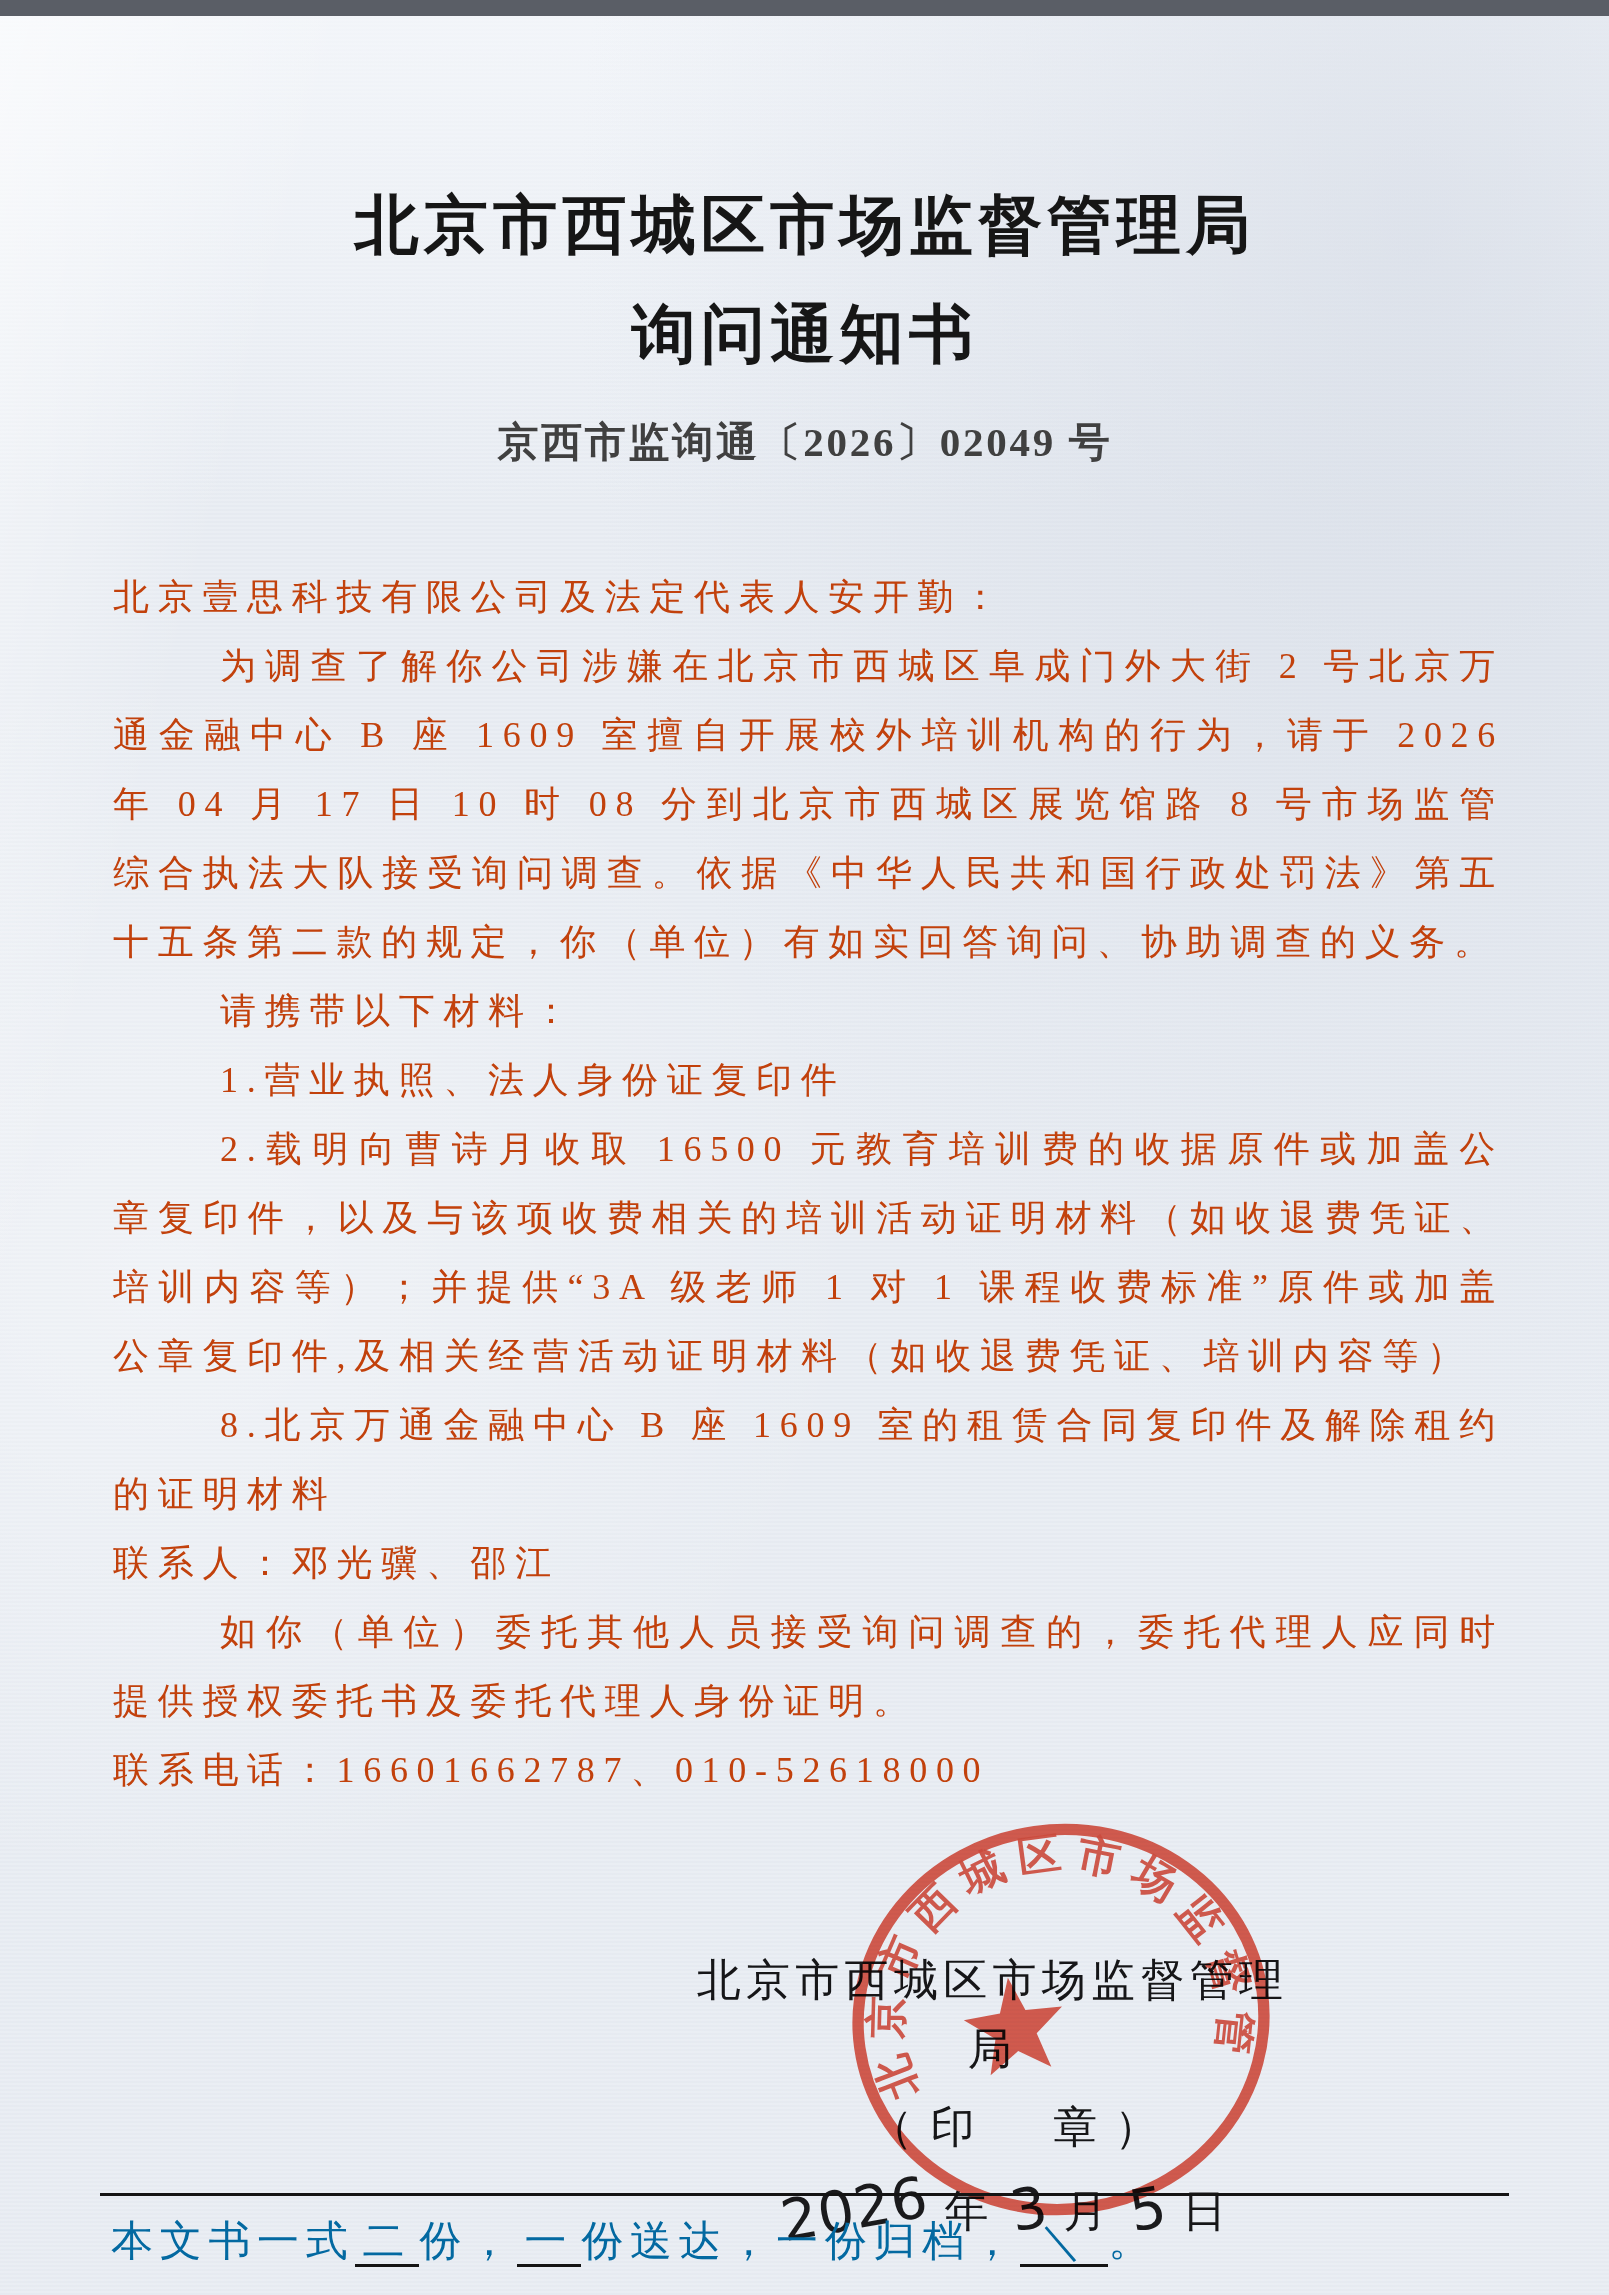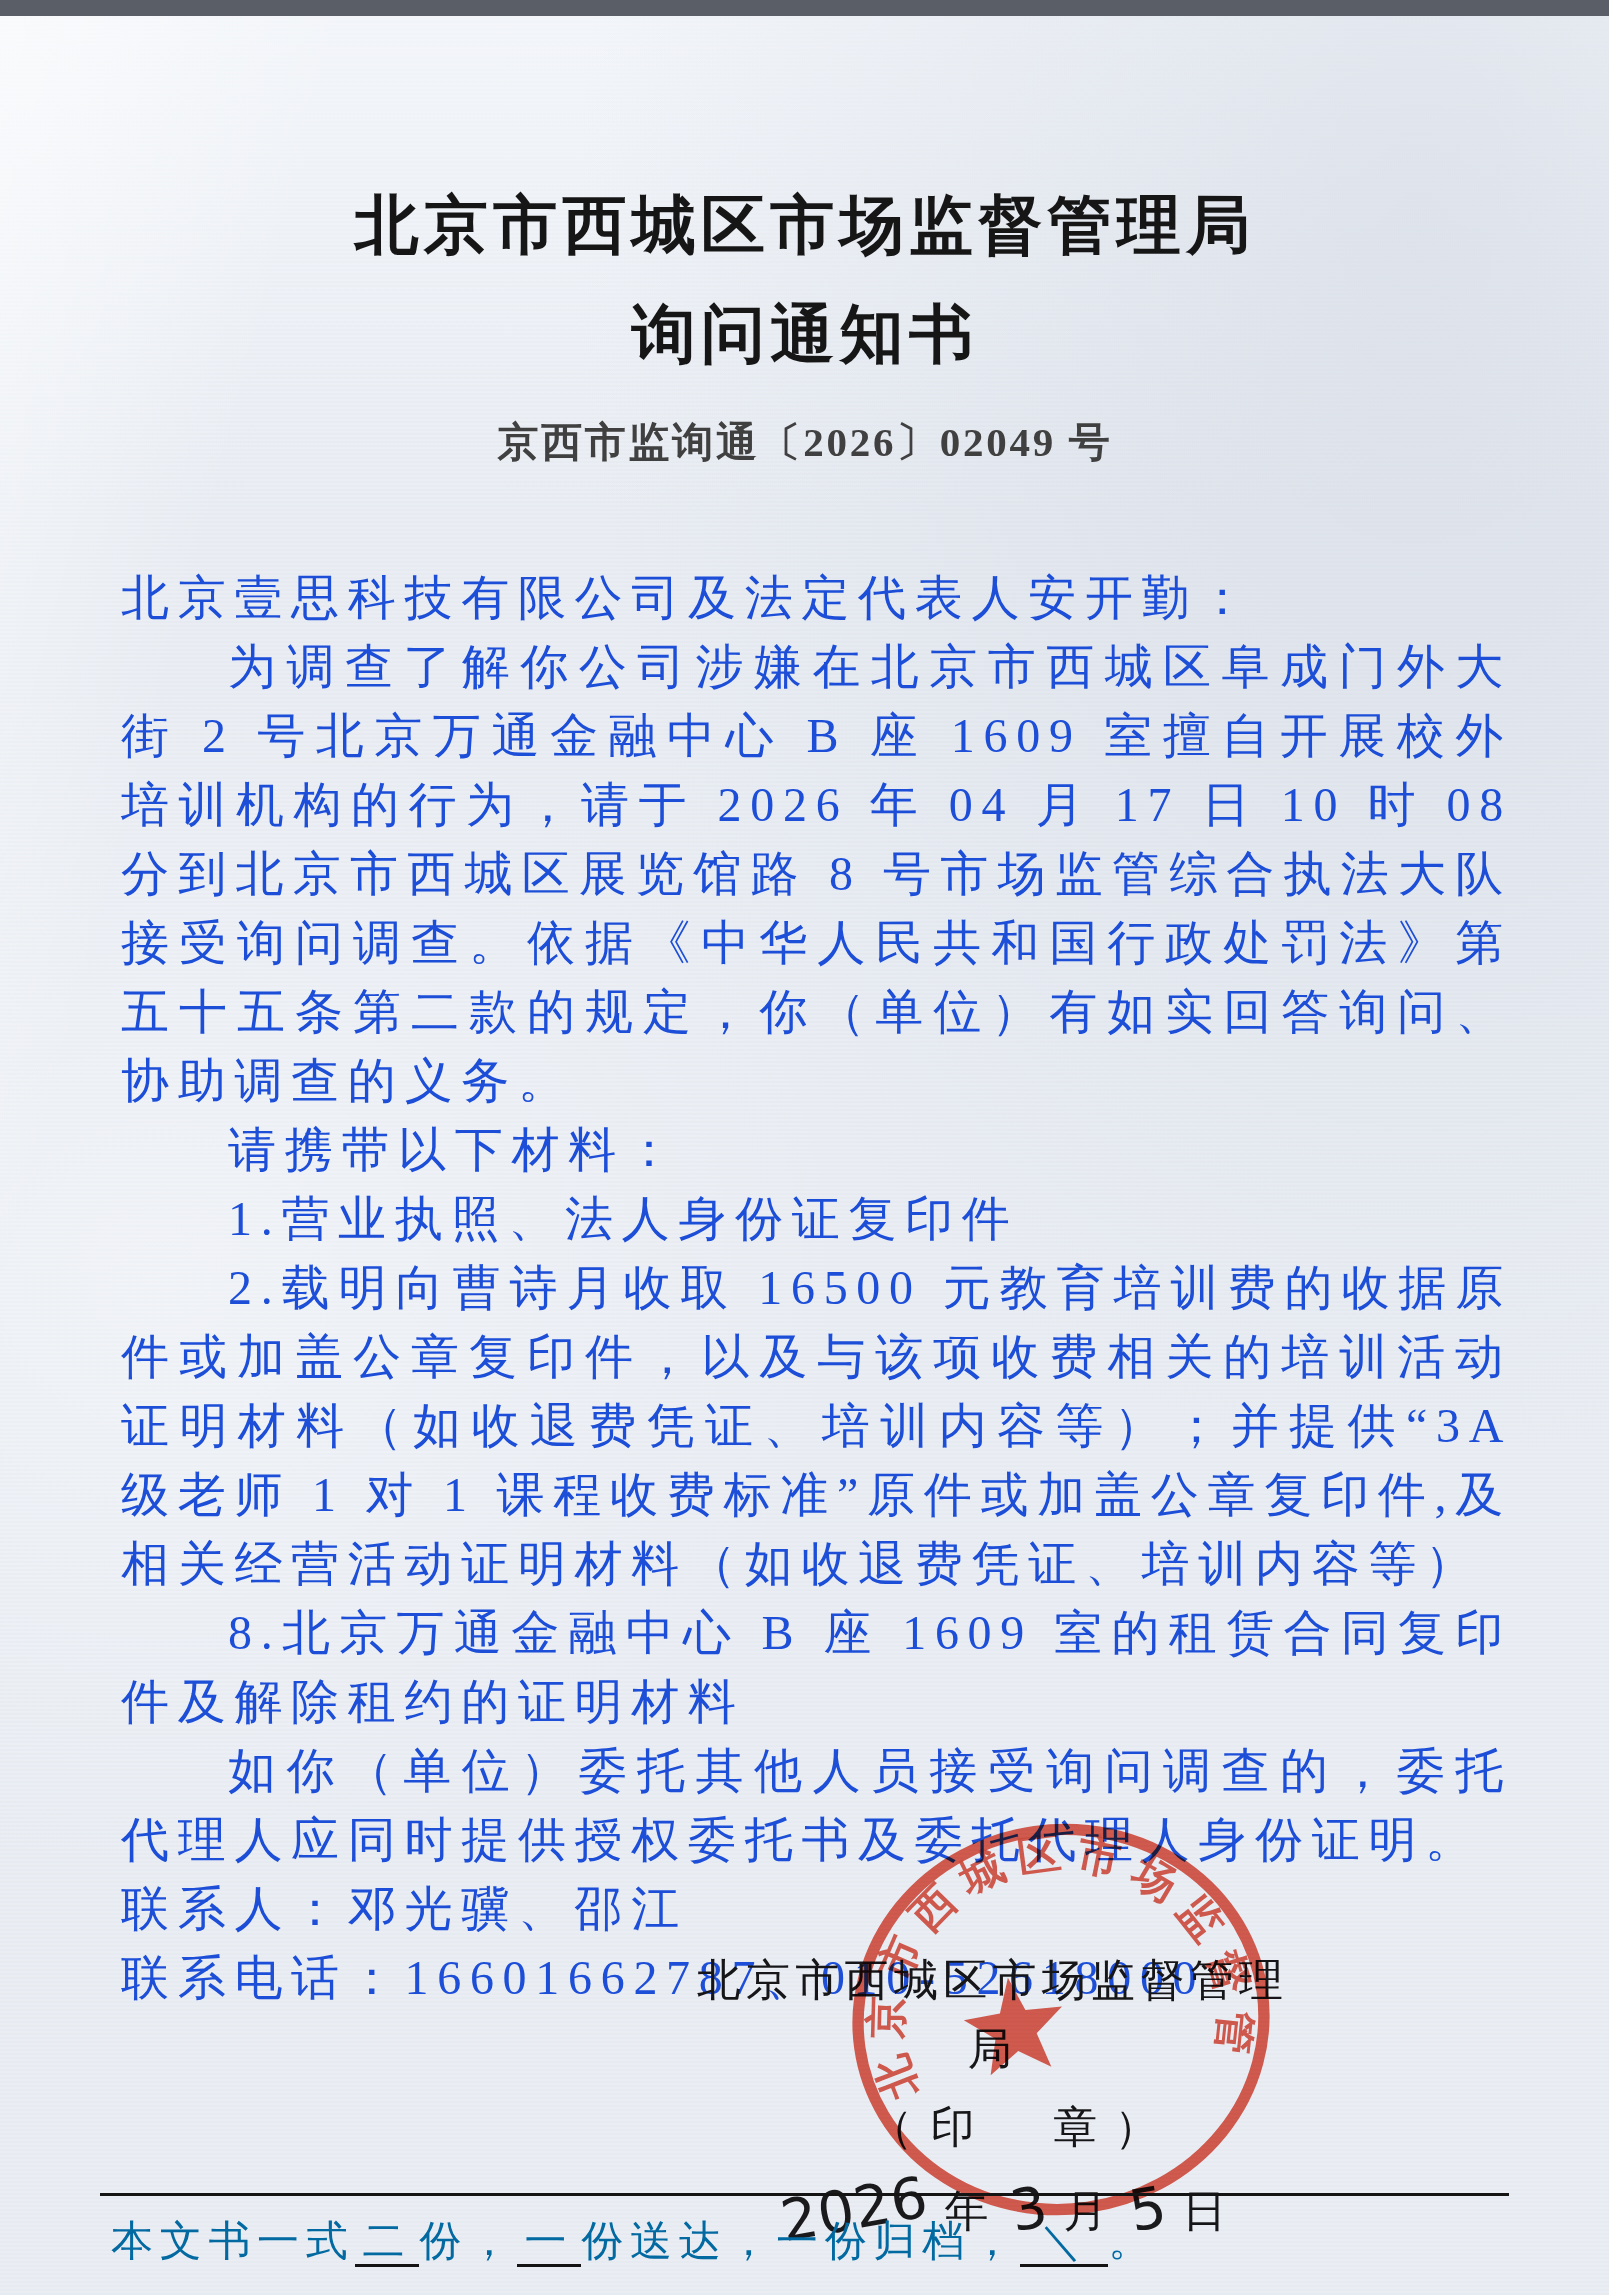--- a/index.html
+++ b/index.html
@@ -27,23 +27,23 @@
     font-family:"Liberation Sans","DejaVu Sans",sans-serif;
     font-weight:700;font-size:64px;letter-spacing:5.3px;color:#161616;
   }
   .title-1{top:166px;}
   .title-2{top:275px;}
   .docnum{
     position:absolute;top:399px;left:0;width:100%;text-align:center;
     font-size:41px;font-weight:600;letter-spacing:2.7px;color:#404040;
   }
   .body-text{
-    position:absolute;top:547px;left:121px;width:1391px;
-    font-size:48px;line-height:69px;letter-spacing:8.7px;
-    text-align:justify;color:#1d4ed8;
+    position:absolute;top:547px;left:113px;width:1391px;
+    font-size:36px;line-height:69px;letter-spacing:8.7px;
+    text-align:justify;color:#c2410c;
   }
   .para{text-align:justify;}
   .para.indent{text-indent:107px;}
   .sign-block{
     position:absolute;top:1930px;left:675px;width:635px;
     text-align:center;font-size:44px;line-height:69px;letter-spacing:5.3px;
     z-index:2;color:#161618;
   }
   .seal-note{padding-left:60px;letter-spacing:17.4px;margin-top:9.4px;}
   .date-line{margin-top:9.4px;padding-left:27px;white-space:nowrap;}
@@ -81,22 +81,22 @@
 
   <div class="docnum">京西市监询通〔2026〕02049 号</div>
 
   <div class="body-text">
       <div class="para">北京壹思科技有限公司及法定代表人安开勤：</div>
       <div class="para indent">为调查了解你公司涉嫌在北京市西城区阜成门外大街 2 号北京万通金融中心 B 座 1609 室擅自开展校外培训机构的行为，请于 2026 年 04 月 17 日 10 时 08 分到北京市西城区展览馆路 8 号市场监管综合执法大队接受询问调查。依据《中华人民共和国行政处罚法》第五十五条第二款的规定，你（单位）有如实回答询问、协助调查的义务。</div>
       <div class="para indent">请携带以下材料：</div>
       <div class="para indent">1.营业执照、法人身份证复印件</div>
       <div class="para indent">2.载明向曹诗月收取 16500 元教育培训费的收据原件或加盖公章复印件，以及与该项收费相关的培训活动证明材料（如收退费凭证、培训内容等）；并提供“3A 级老师 1 对 1 课程收费标准”原件或加盖公章复印件,及相关经营活动证明材料（如收退费凭证、培训内容等）</div>
       <div class="para indent">8.北京万通金融中心 B 座 1609 室的租赁合同复印件及解除租约的证明材料</div>
+      <div class="para">联系人：邓光骥、邵江</div>
       <div class="para indent">如你（单位）委托其他人员接受询问调查的，委托代理人应同时提供授权委托书及委托代理人身份证明。</div>
-      <div class="para">联系人：邓光骥、邵江</div>
       <div class="para">联系电话：16601662787、010-52618000</div>
     </div>
 
   <div class="sign-block">
     <div>北京市西城区市场监督管理局</div>
     <div class="seal-note">（印　章）</div>
     <div class="date-line"><span class="hand">2026</span><span> 年 </span><span class="hand">3</span><span> 月 </span><span class="hand">5</span><span> 日</span></div>
   </div>
 
   <svg class="seal" viewBox="0 0 640 600" xmlns="http://www.w3.org/2000/svg">

